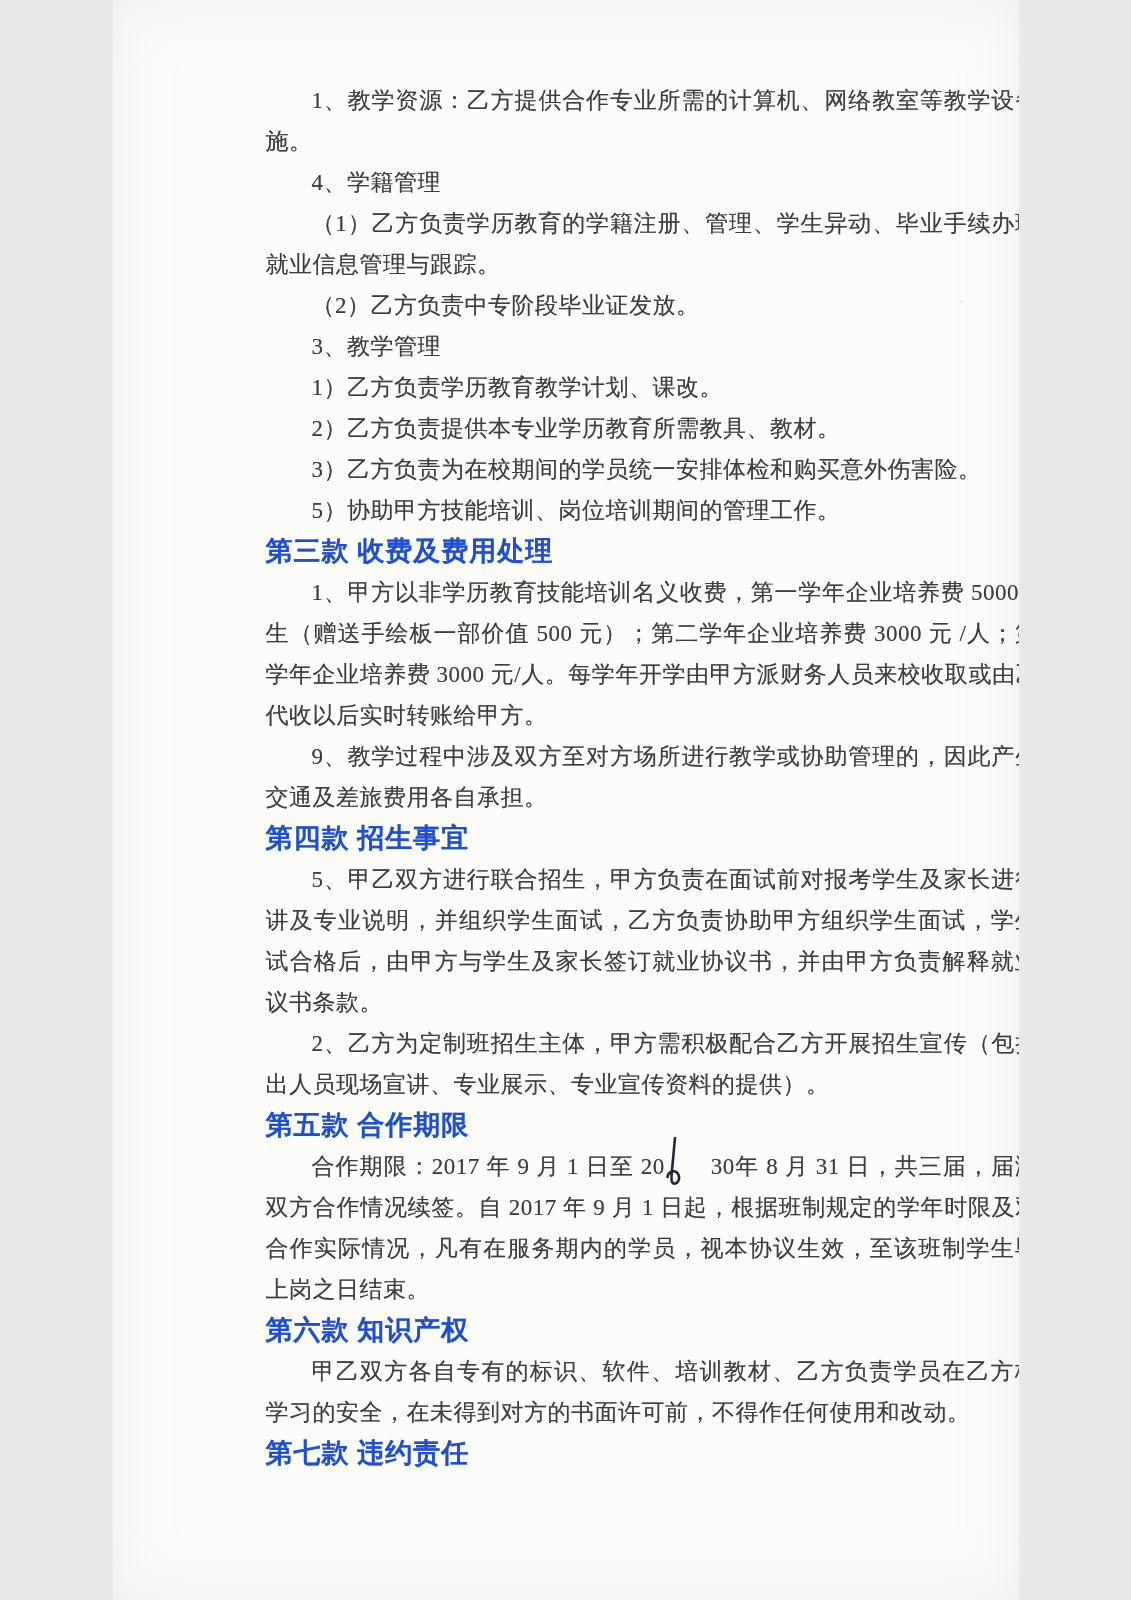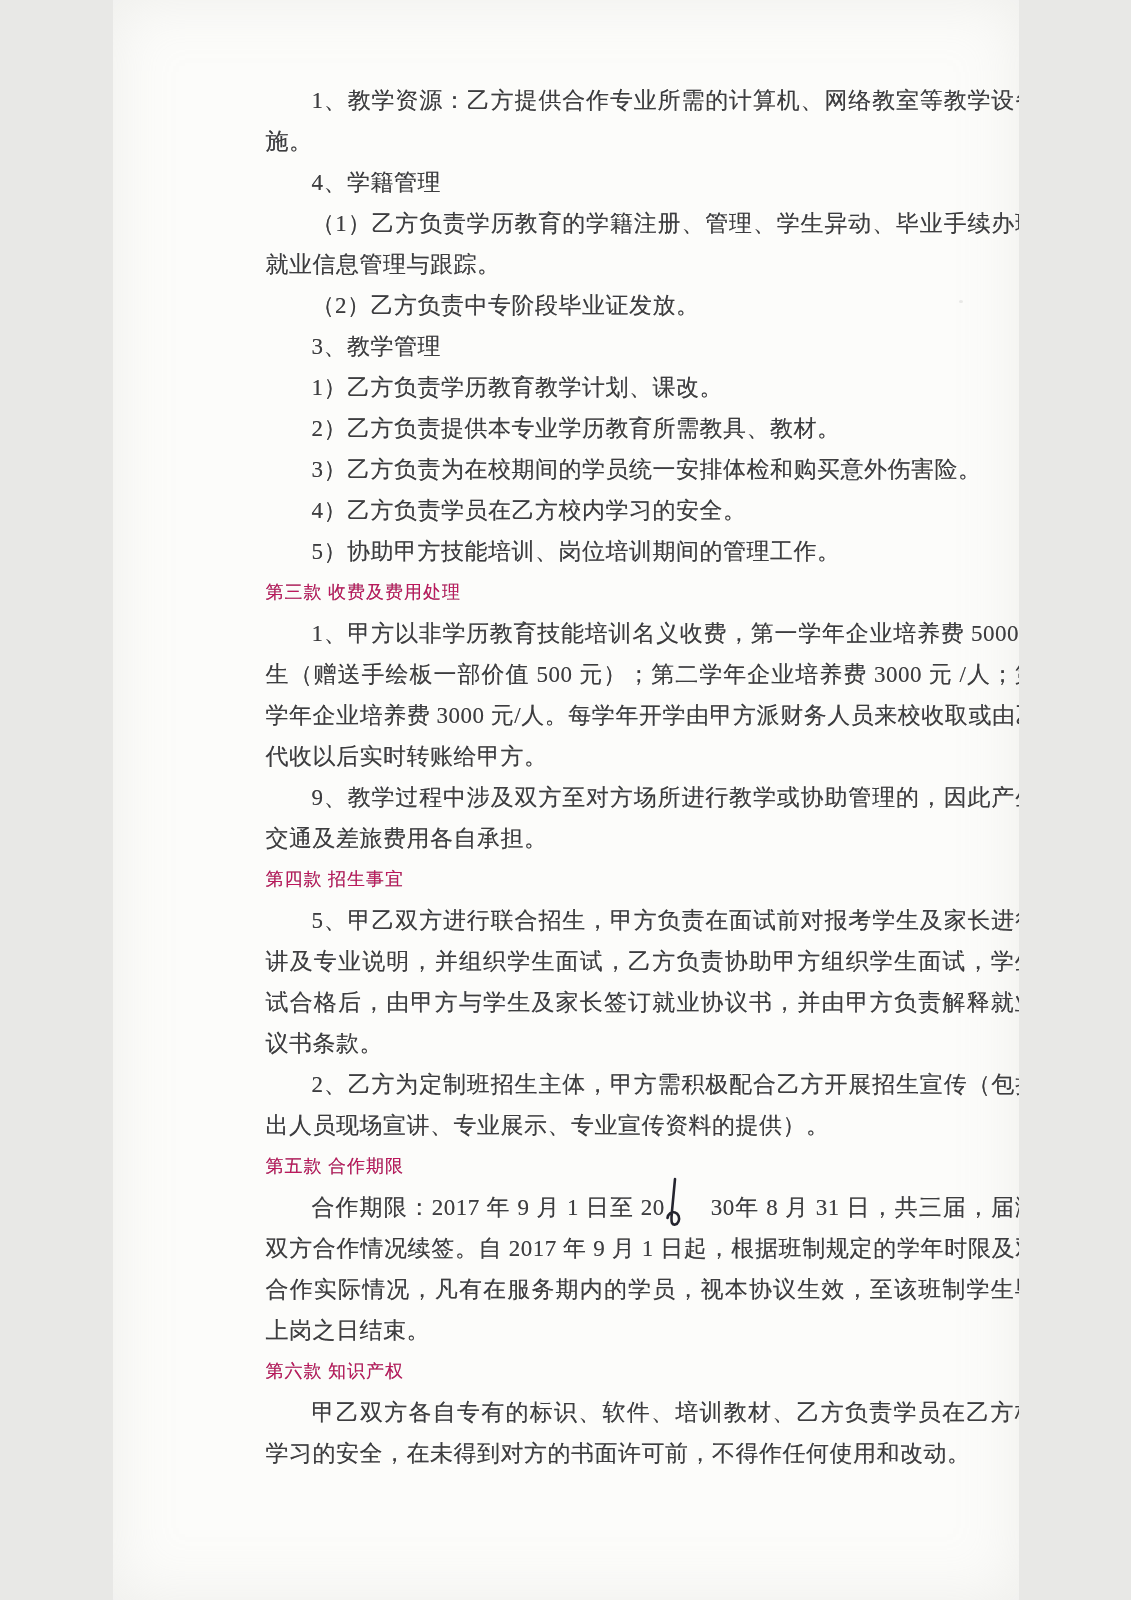--- a/index.html
+++ b/index.html
@@ -36,23 +36,23 @@
     text-shadow: 0 0 0.6px rgba(70,70,72,0.55);
   }
   .content p, .content h3 {
     margin: 0;
     padding: 0;
   }
   p.para {
     text-indent: 2em;
   }
   h3.clause {
-    font-size: 18px;
-    font-weight: 400;
-    color: #be185d;
+    font-size: 27px;
+    font-weight: 700;
+    color: #1d4ed8;
     text-indent: 0;
     letter-spacing: 1px;
   }
   .corr-wrap {
     position: relative;
     display: inline-block;
   }
   .ink-mark {
     position: absolute;
     left: -6px;
@@ -72,21 +72,20 @@
   <div class="content">
 
     <p class="para">1、教学资源：乙方提供合作专业所需的计算机、网络教室等教学设备设施。</p>
     <p class="para">4、学籍管理</p>
     <p class="para">（1）乙方负责学历教育的学籍注册、管理、学生异动、毕业手续办理、就业信息管理与跟踪。</p>
     <p class="para">（2）乙方负责中专阶段毕业证发放。</p>
     <p class="para">3、教学管理</p>
     <p class="para">1）乙方负责学历教育教学计划、课改。</p>
     <p class="para">2）乙方负责提供本专业学历教育所需教具、教材。</p>
     <p class="para">3）乙方负责为在校期间的学员统一安排体检和购买意外伤害险。</p>
-    <p class="para">4）乙方负责学员在乙方校内学习的安全。</p>
     <p class="para">5）协助甲方技能培训、岗位培训期间的管理工作。</p>
 
     <h3 class="clause">第三款 收费及费用处理</h3>
 
     <p class="para">1、甲方以非学历教育技能培训名义收费，第一学年企业培养费 5000 元 /生（赠送手绘板一部价值 500 元）；第二学年企业培养费 3000 元 /人；第三学年企业培养费 3000 元/人。每学年开学由甲方派财务人员来校收取或由乙方代收以后实时转账给甲方。</p>
     <p class="para">9、教学过程中涉及双方至对方场所进行教学或协助管理的，因此产生的交通及差旅费用各自承担。</p>
 
     <h3 class="clause">第四款 招生事宜</h3>
 
     <p class="para">5、甲乙双方进行联合招生，甲方负责在面试前对报考学生及家长进行宣讲及专业说明，并组织学生面试，乙方负责协助甲方组织学生面试，学生面试合格后，由甲方与学生及家长签订就业协议书，并由甲方负责解释就业协议书条款。</p>
@@ -95,15 +94,16 @@
     <h3 class="clause">第五款 合作期限</h3>
 
     <p class="para"><span>合作期限：2017 年 9 月 1 日至 20</span><span class="corr-wrap"><span>30</span><svg class="ink-mark" width="44" height="54" viewBox="0 0 44 54">
             <path d="M16 4 C15 14, 14 26, 13 36 C12.5 42, 12 46, 13 48 C14.5 50.5, 18 50, 19.5 46.5 C21 43, 19.5 38.5, 16 37.5 C12.5 36.5, 9 39, 8.5 43" fill="none" stroke="#25252f" stroke-width="2.6" stroke-linecap="round"></path>
           </svg></span><span>年 8 月 31 日，共三届，届满视双方合作情况续签。自 2017 年 9 月 1 日起，根据班制规定的学年时限及双方合作实际情况，凡有在服务期内的学员，视本协议生效，至该班制学生毕业上岗之日结束。</span></p>
 
     <h3 class="clause">第六款 知识产权</h3>
 
     <p class="para">甲乙双方各自专有的标识、软件、培训教材、乙方负责学员在乙方校内学习的安全，在未得到对方的书面许可前，不得作任何使用和改动。</p>
 
+    <h3 class="clause">第七款 违约责任</h3>
 
   </div>
 </div>
 
 </body></html>

